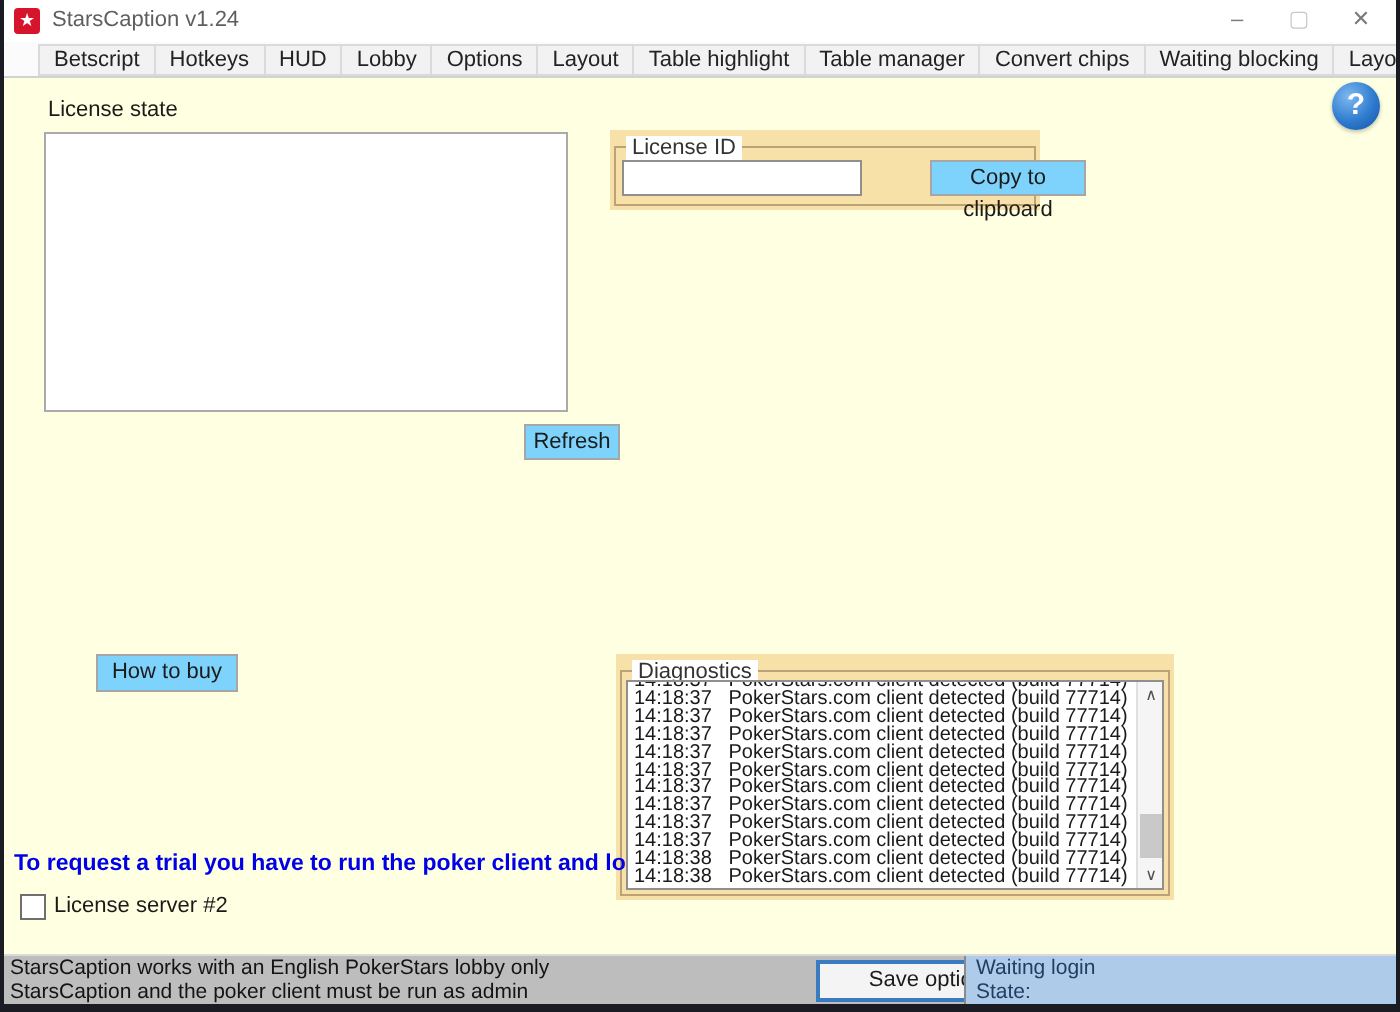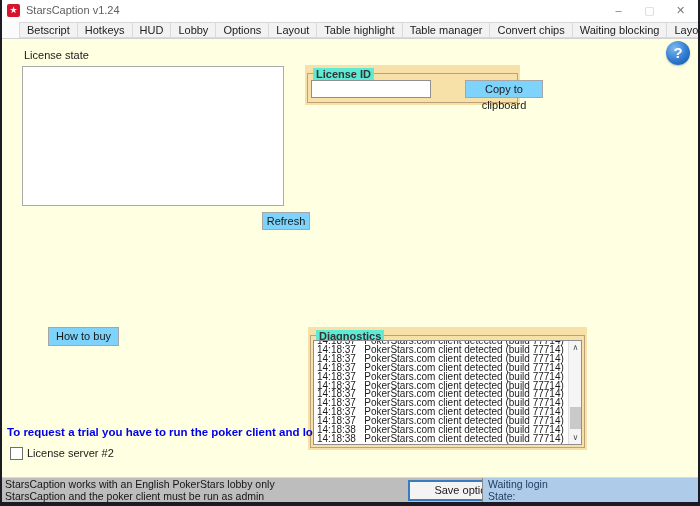--- a/index.html
+++ b/index.html
@@ -87,21 +87,21 @@
   .btn-howtobuy { position: absolute; left: 20px; top: 288px; width: 71px; height: 19px; line-height: 17px; }
 
   
   .group { position: absolute; background: #F8E1A9; }
   .group-border {
     position: absolute; left: 2px; right: 2px; top: 8px; bottom: 2px;
     border: 1px solid #BCA377;
   }
   .group-label {
     position: absolute; top: 3px; left: 8px; z-index: 2;
-    background: #5eead4; padding: 0 3px; color: #333; font-weight: bold;
+    background: #ffffff; padding: 0 3px; color: #333;
   }
   .group-licenseid { left: 305px; top: 26px; width: 215px; height: 40px; }
   .license-id-input {
     position: absolute; left: 6px; top: 15px; width: 120px; height: 18px;
     background: #fff; border: 1px solid #8F8F8F; z-index: 2;
     font-family: inherit; font-size: 11px; padding: 0 3px;
   }
   .btn-copy { position: absolute; left: 132px; top: 15px; width: 78px; height: 18px; line-height: 16px; z-index: 2; }
 
   .group-diagnostics { left: 308px; top: 288px; width: 279px; height: 123px; }

